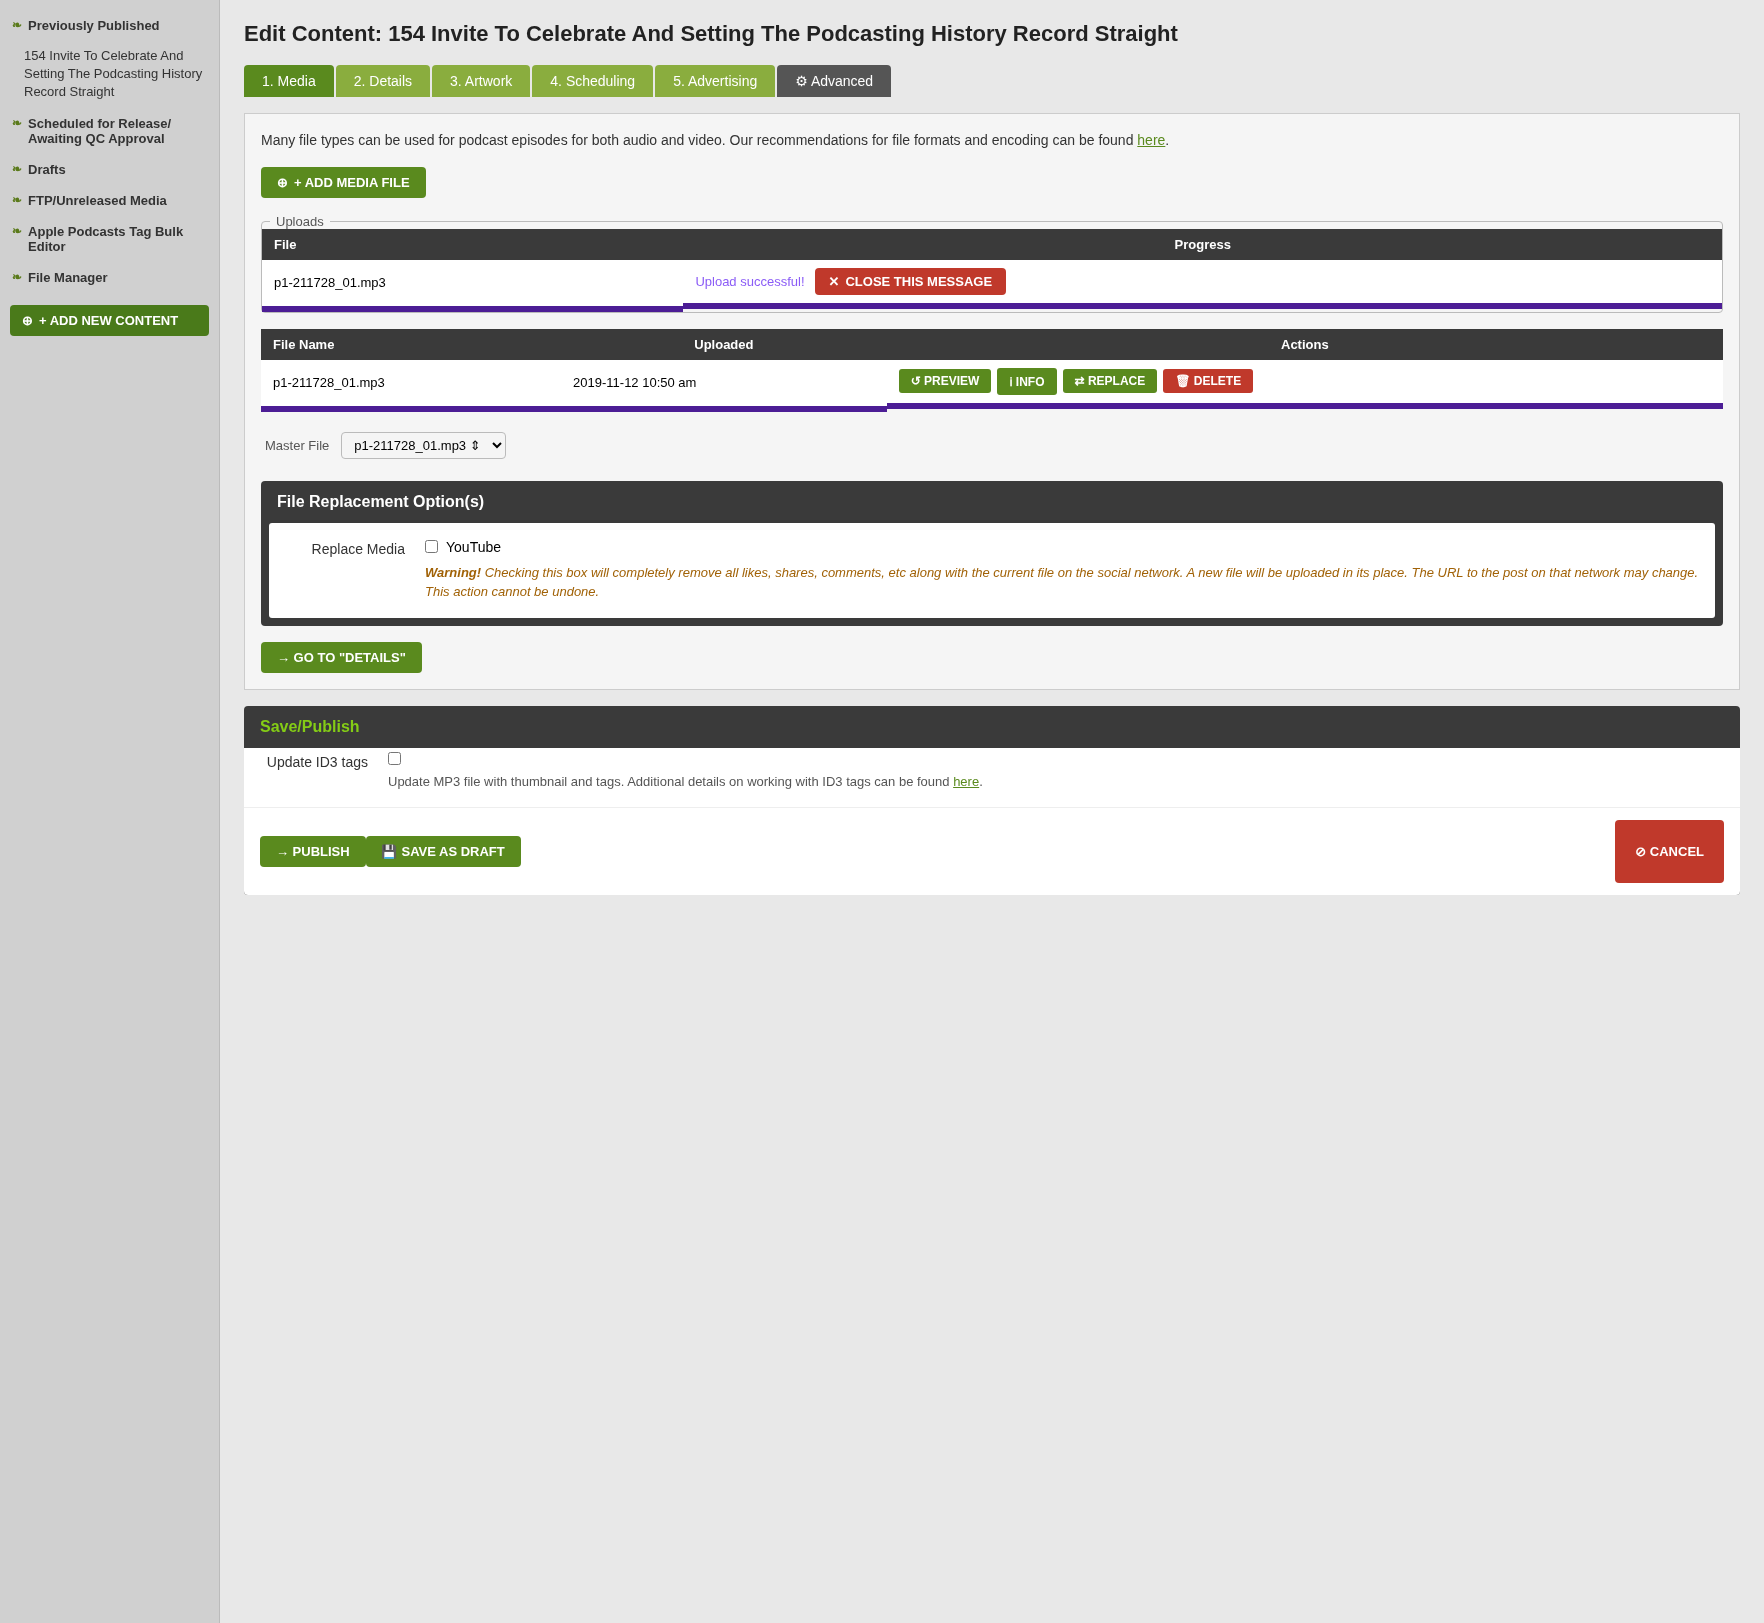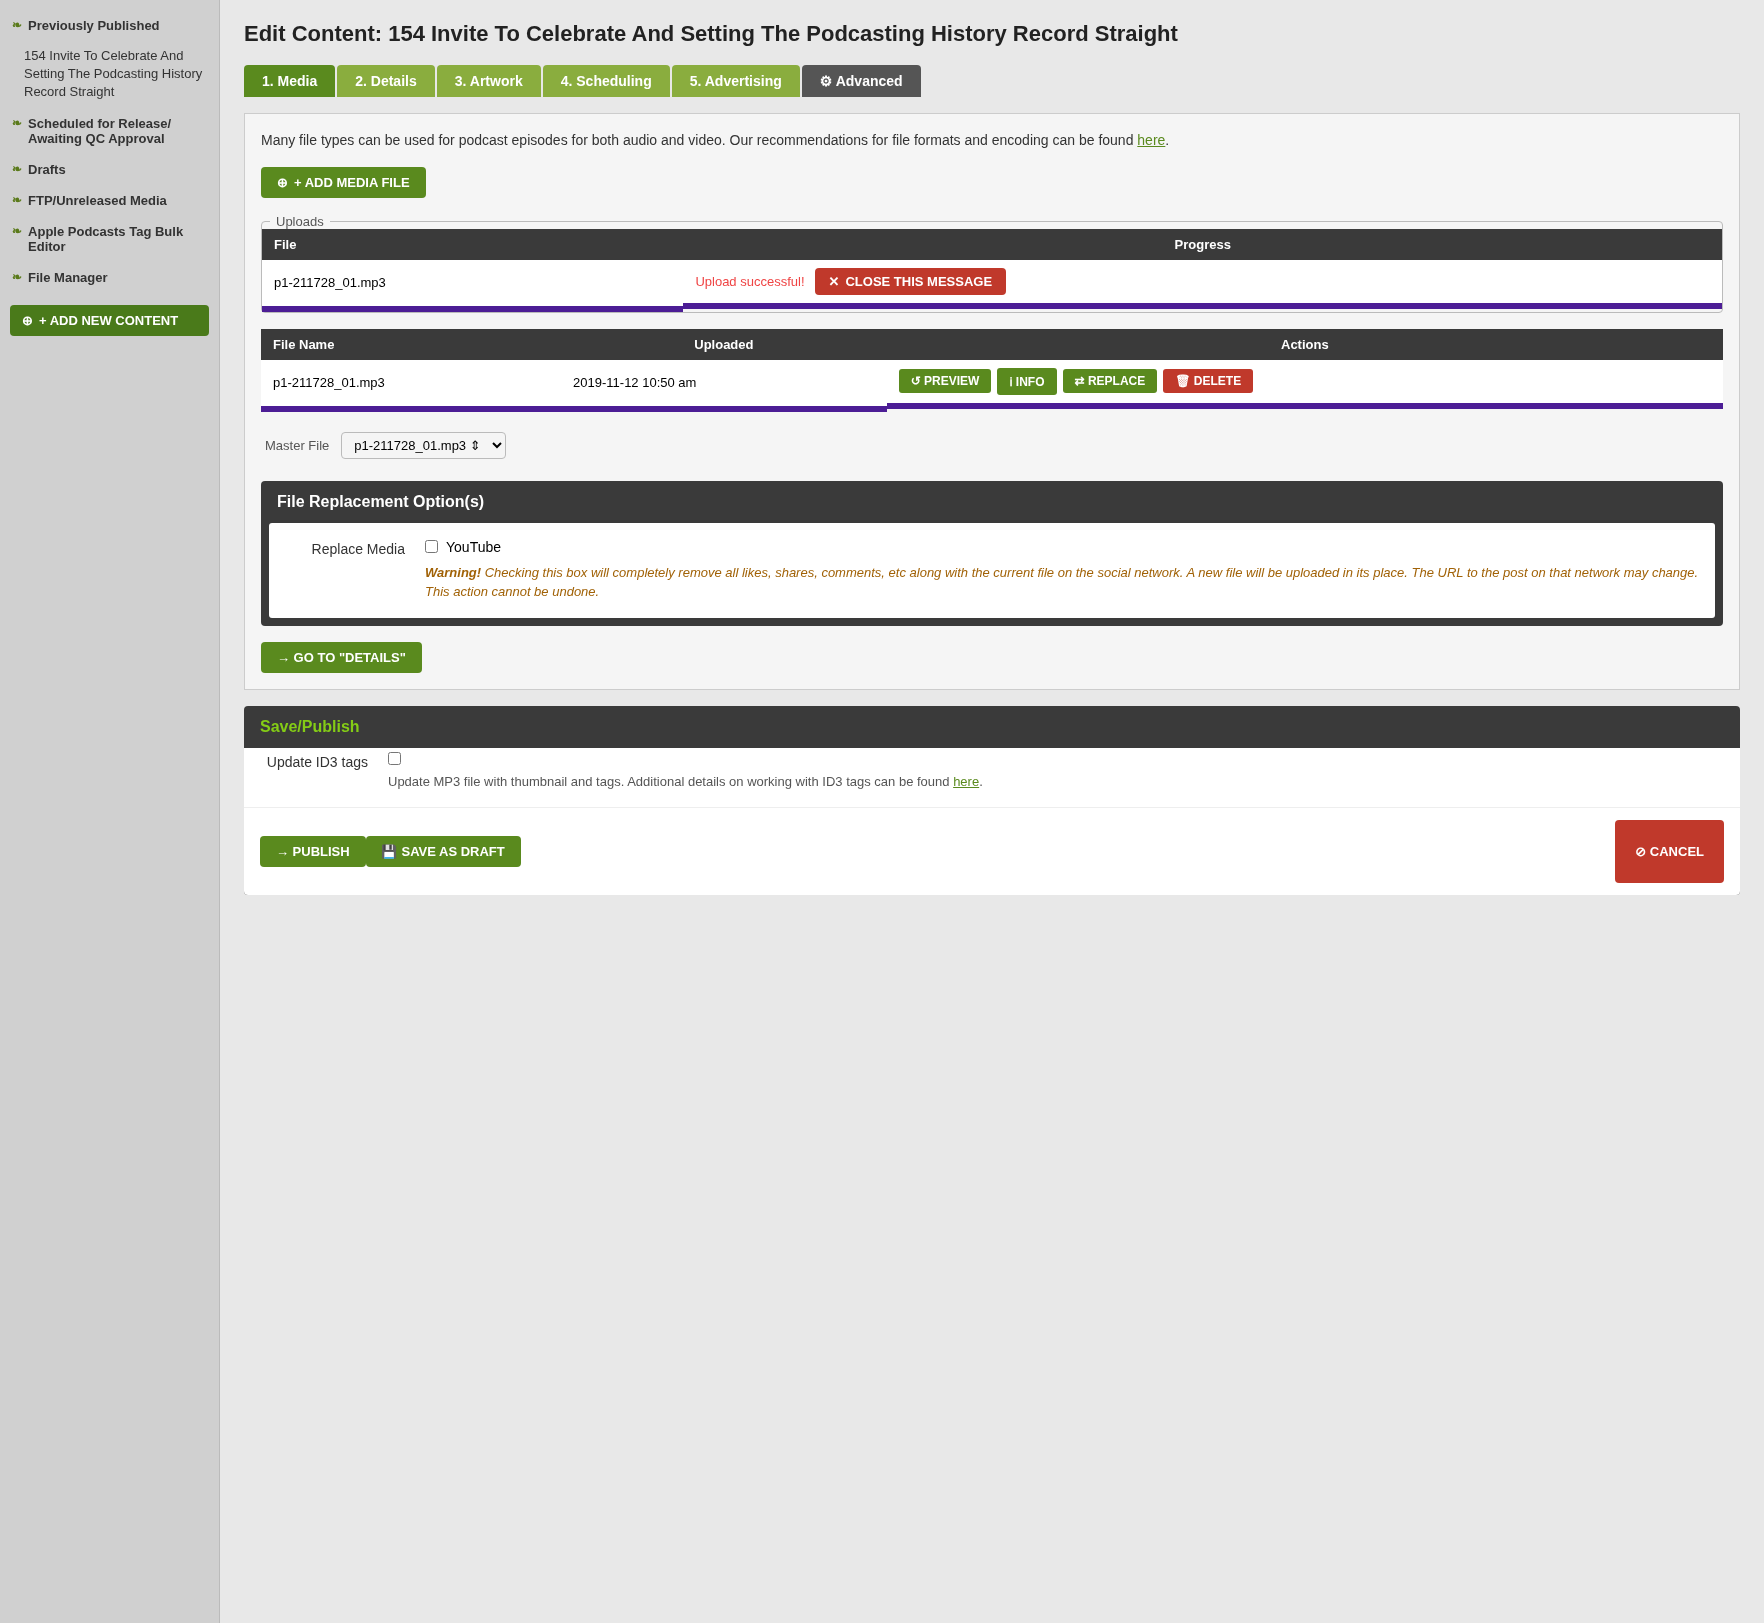--- a/index.html
+++ b/index.html
@@ -65,21 +65,21 @@
     .tabs {
       display: flex;
       gap: 2px;
       margin-bottom: 16px;
     }
     .tab {
       padding: 8px 18px;
       border-radius: 4px 4px 0 0;
       cursor: pointer;
       font-size: 14px;
-      font-weight: bold;
+      font-weight: normal;
       border: none;
     }
     .tab-active {
       background: #5a8a1e;
       color: white;
     }
     .tab-inactive {
       background: #8aad3e;
       color: white;
     }
@@ -382,21 +382,21 @@
         <thead>
           <tr>
             <th>File</th>
             <th>Progress</th>
           </tr>
         </thead>
         <tbody id="uploads-tbody">
             <tr>
     <td>p1-211728_01.mp3</td>
     <td style="display:flex;align-items:center;gap:10px;">
-      <span style="color:#ef4444;text-align:center;">Upload successful!</span>
+      <span style="color:#8b5cf6;text-align:center;">Upload successful!</span>
       <button class="btn-red">
         <span>✕</span>
         <span>CLOSE THIS MESSAGE</span>
       </button>
     </td>
   </tr>
           </tbody>
       </table>
     </fieldset>
 

